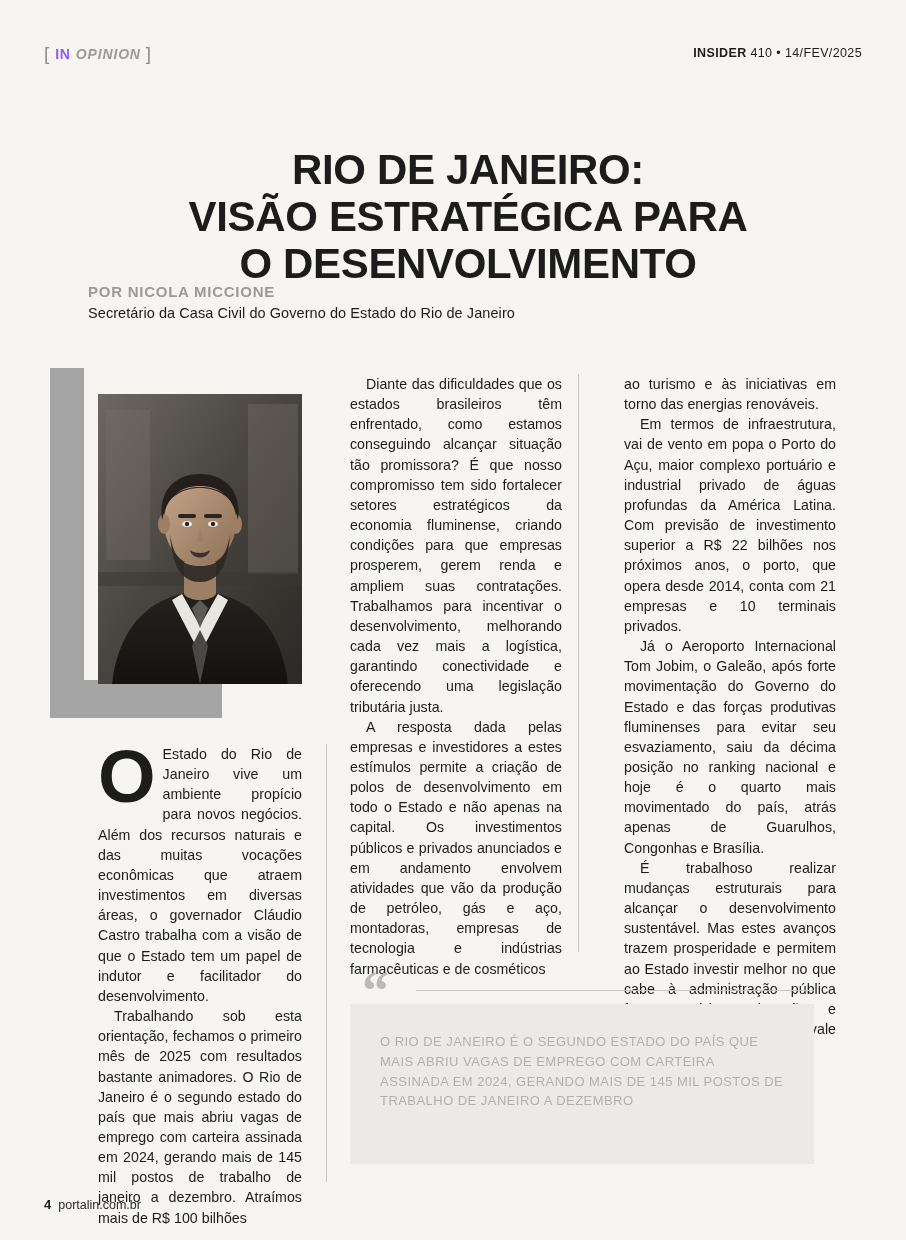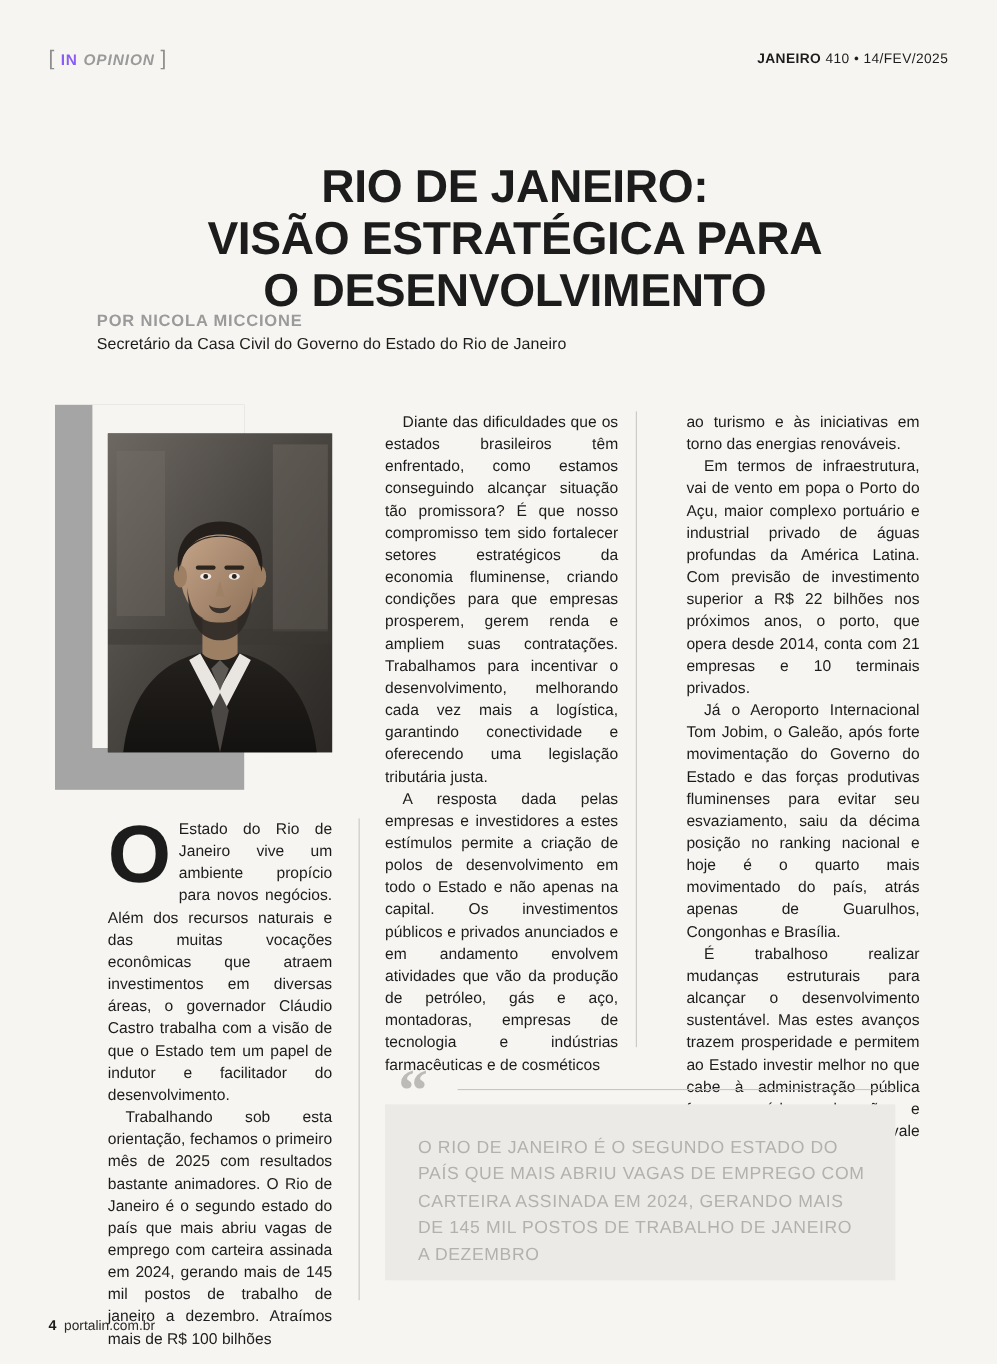--- a/index.html
+++ b/index.html
@@ -212,21 +212,21 @@
     position: absolute;
     left: 0;
     top: 36px;
     width: 464px;
     height: 160px;
     background: #eceae6;
     box-sizing: border-box;
     padding: 28px 28px 0 30px;
   }
   .pq-text {
-    font-size: 16px;
+    font-size: 13px;
     line-height: 1.52;
     letter-spacing: 0.035em;
     color: #b3b1ad;
     text-transform: uppercase;
   }
 
   
   .footer {
     position: absolute;
     left: 44px;
@@ -267,21 +267,21 @@
 <div class="page">
 
   <div class="header">
     <div class="kicker">
       <span class="brk">[</span>
       <span class="in">IN</span>
       <span class="op">OPINION</span>
       <span class="brk">]</span>
     </div>
     <div class="header-right">
-      <b>JANEIRO</b>
+      <b>INSIDER</b>
       <span>410</span>
       <span>•</span>
       <span>14/FEV/2025</span>
     </div>
   </div>
 
   <h1 class="title">
     <span class="ln">RIO DE JANEIRO:</span>
     <span class="ln">VISÃO ESTRATÉGICA PARA</span>
     <span class="ln">O DESENVOLVIMENTO</span>

